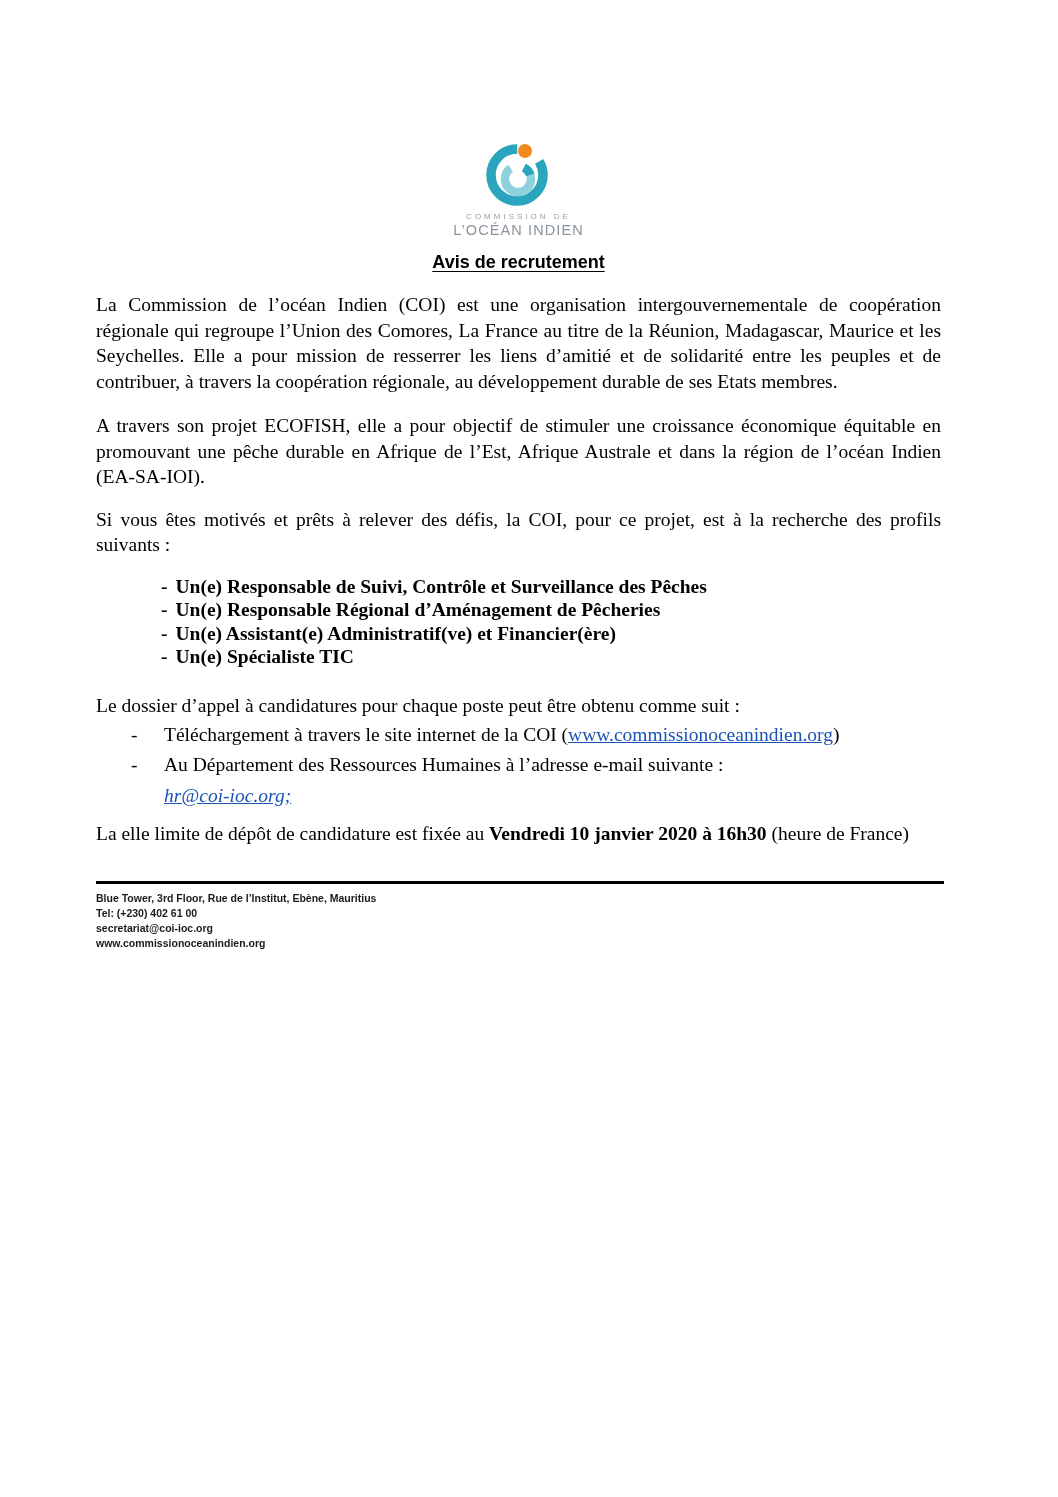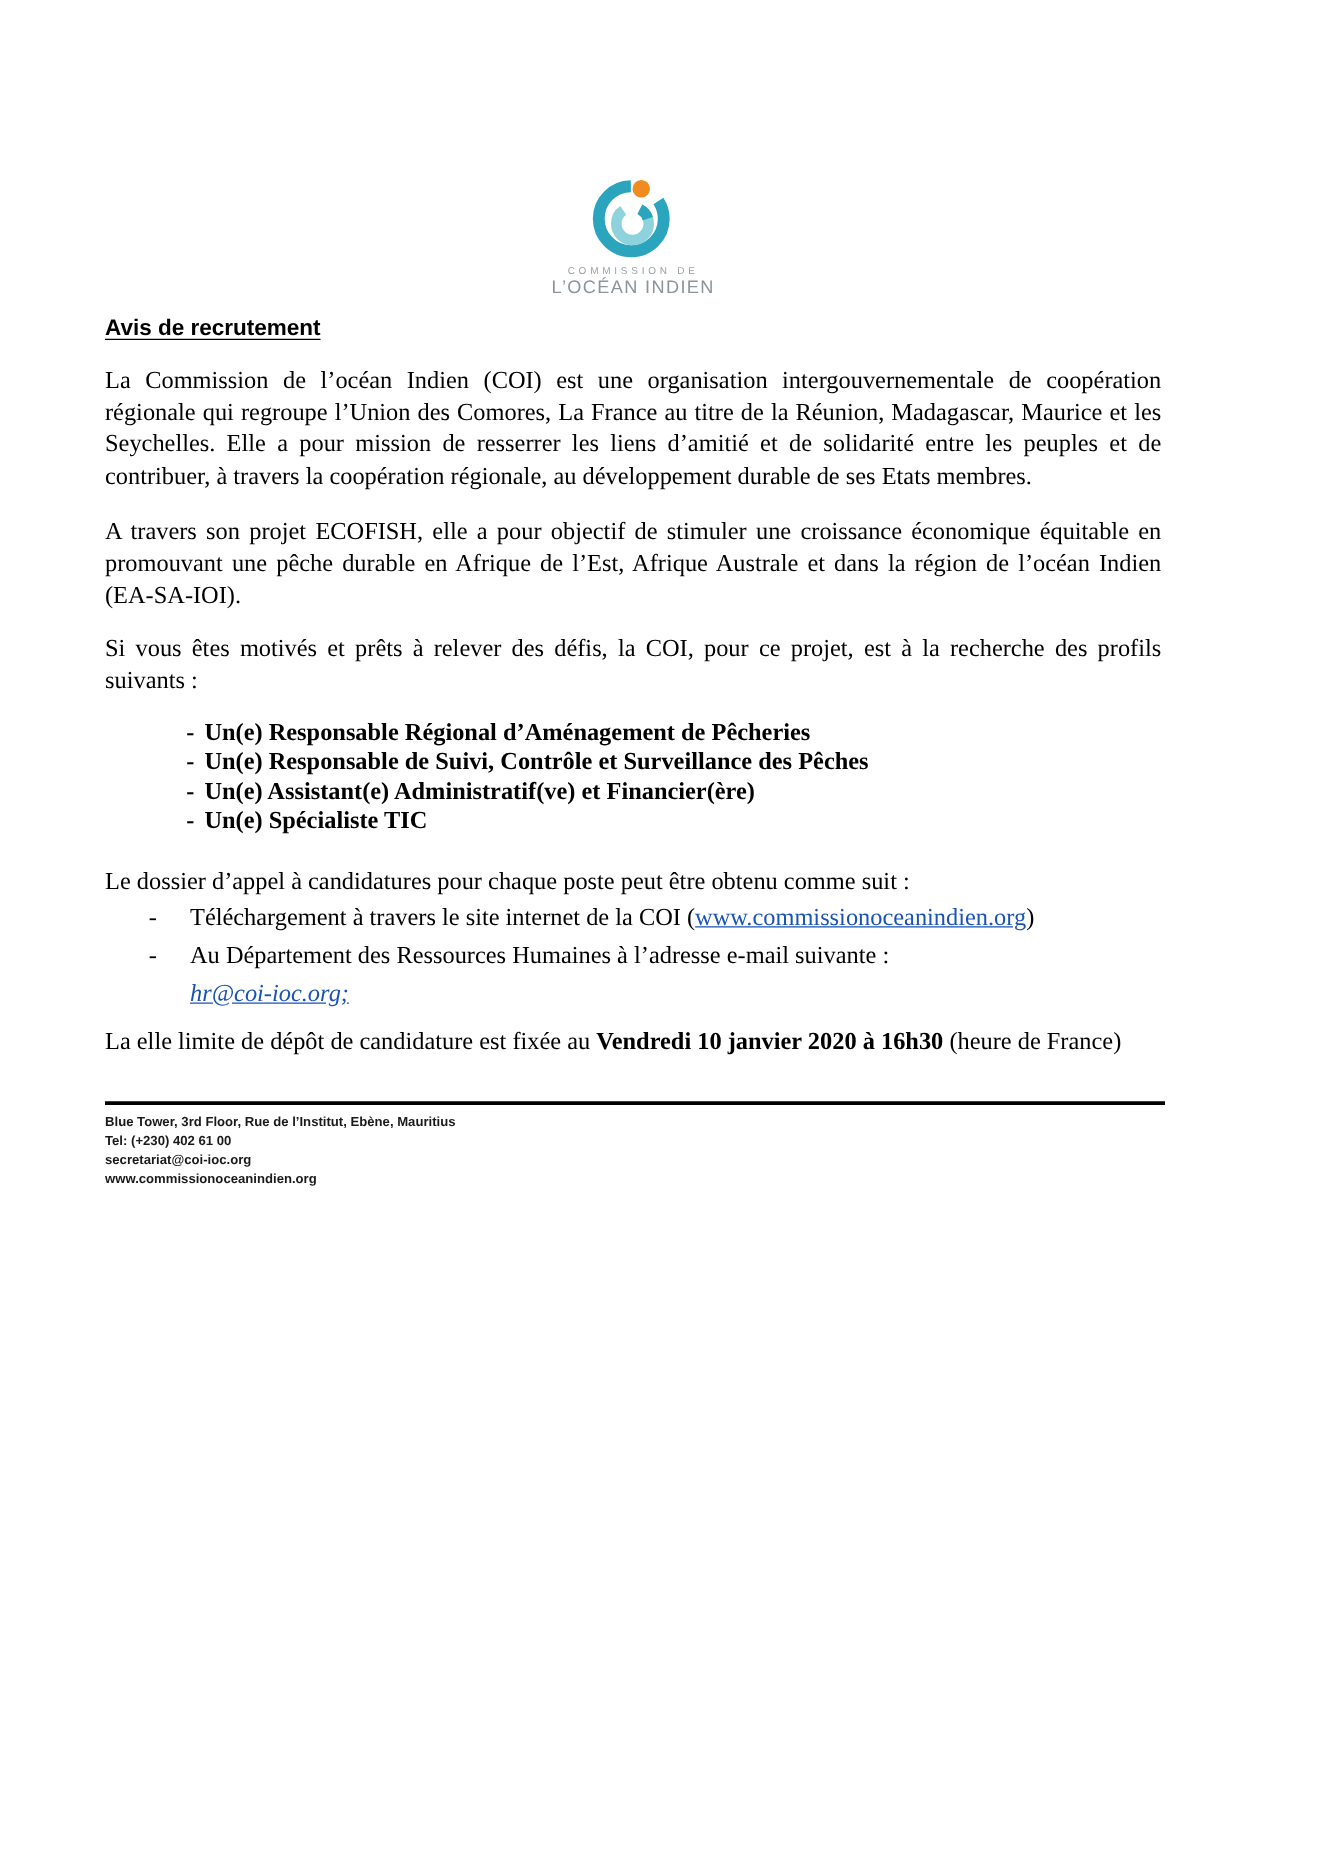--- a/index.html
+++ b/index.html
@@ -4,37 +4,37 @@
 <style>
   html, body { margin:0; padding:0; }
   body {
     width:1058px; height:1497px;
     background:#ffffff;
     font-family:"Liberation Serif", serif;
     color:#000;
     position:relative;
     overflow:hidden;
   }
-  .content { position:absolute; left:84px; top:0; width:845px; }
+  .content { position:absolute; left:96px; top:0; width:845px; }
 
   .logo-block { padding-top:141px; text-align:center; }
   .logo-svg { display:block; margin:0 auto; }
   .logo-caption1 {
     font-family:"Liberation Sans", sans-serif;
     font-size:8px; letter-spacing:3px;
     color:#97a0a8; margin-top:5px; white-space:nowrap;
   }
   .logo-caption2 {
     font-family:Liberation Sans, sans-serif;
     font-size:14.5px; letter-spacing:1.1px;
     color:#8b949c; margin-top:1px; white-space:nowrap;
   }
 
   .title {
-    margin-top:14px; 
+    margin-top:14px; text-align:center;
     font-family:"Liberation Sans", sans-serif;
     font-size:18px; font-weight:bold;
     text-decoration:underline;
     text-underline-offset:3px;
   }
 
   p.body {
     font-size:19.5px; line-height:25.5px;
     text-align:justify;
     margin:19px 0 0 0;
@@ -84,24 +84,24 @@
   </div>
 
   <div class="title">Avis de recrutement</div>
 
   <p class="body">La Commission de l’océan Indien (COI) est une organisation intergouvernementale de coopération régionale qui regroupe l’Union des Comores, La France au titre de la Réunion, Madagascar, Maurice et les Seychelles.  Elle a pour mission de resserrer les liens d’amitié et de solidarité entre les peuples et de contribuer, à travers la coopération régionale, au développement durable de ses Etats membres.</p>
   <p class="body">A travers son projet ECOFISH, elle a pour objectif de stimuler une croissance économique équitable en promouvant une pêche durable en Afrique de l’Est, Afrique Australe et dans la région de l’océan Indien (EA-SA-IOI).</p>
   <p class="body p3">Si vous êtes motivés et prêts à relever des défis, la COI, pour ce projet, est à la recherche des profils suivants :</p>
 
   <div class="positions">
     <div class="pos-item">
-      <span class="pos-dash">-</span><span>Un(e) Responsable Régional d’Aménagement de Pêcheries</span>
+      <span class="pos-dash">-</span><span>Un(e) Responsable de Suivi, Contrôle et Surveillance des Pêches</span>
     </div>
     <div class="pos-item">
-      <span class="pos-dash">-</span><span>Un(e) Responsable de Suivi, Contrôle et Surveillance des Pêches</span>
+      <span class="pos-dash">-</span><span>Un(e) Responsable Régional d’Aménagement de Pêcheries</span>
     </div>
     <div class="pos-item">
       <span class="pos-dash">-</span><span>Un(e) Assistant(e) Administratif(ve) et Financier(ère)</span>
     </div>
     <div class="pos-item">
       <span class="pos-dash">-</span><span>Un(e) Spécialiste TIC</span>
     </div>
   </div>
 
   <p class="dossier-intro">Le dossier d’appel à candidatures pour chaque poste peut être obtenu comme suit :</p>

